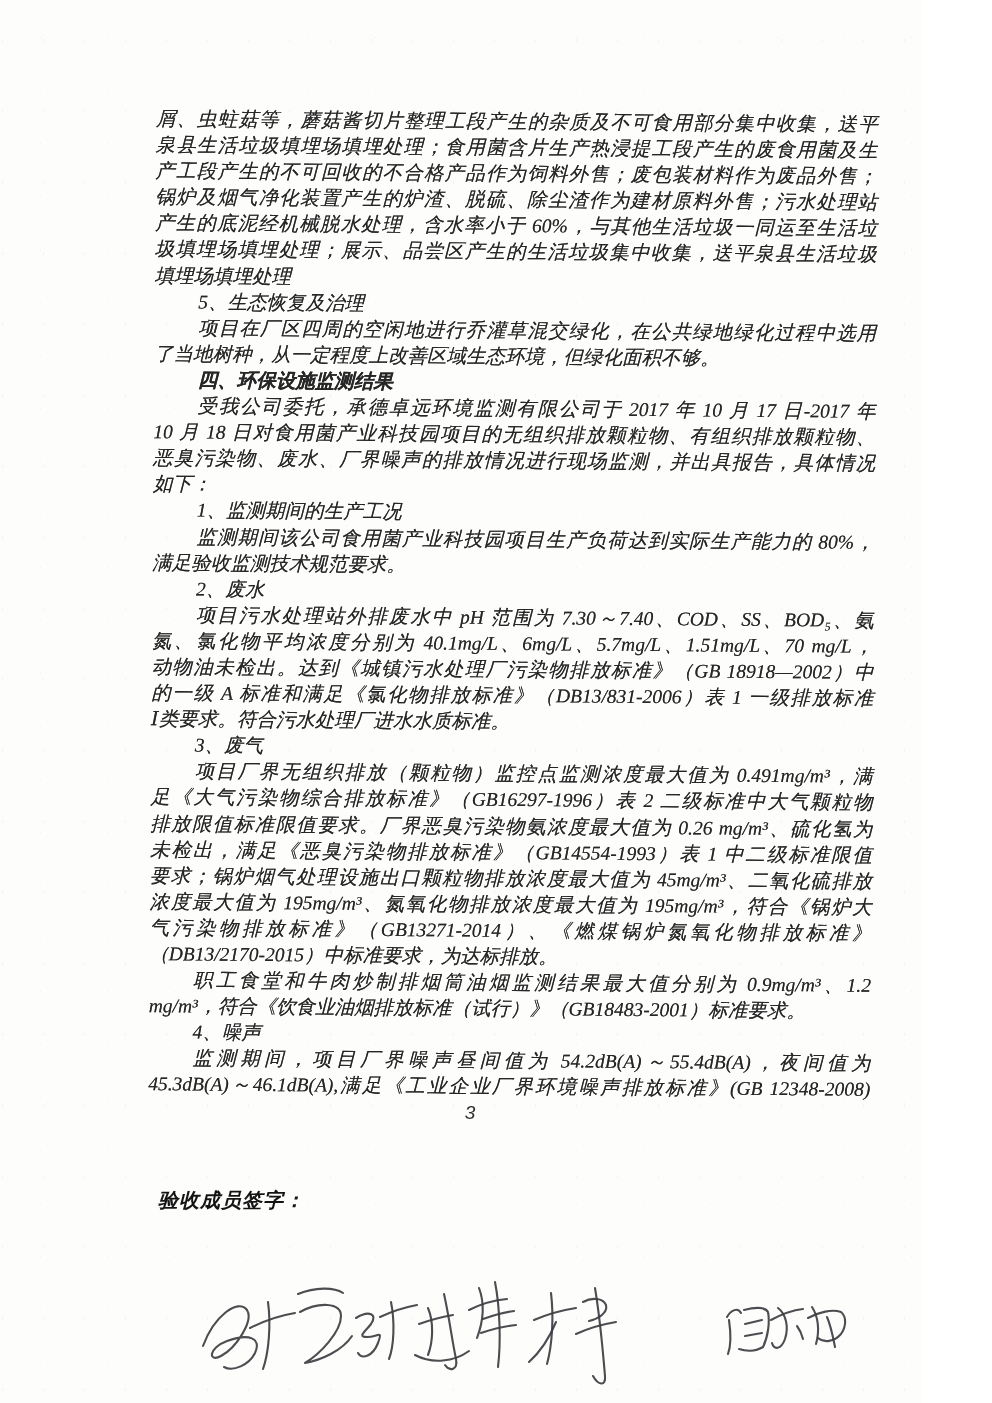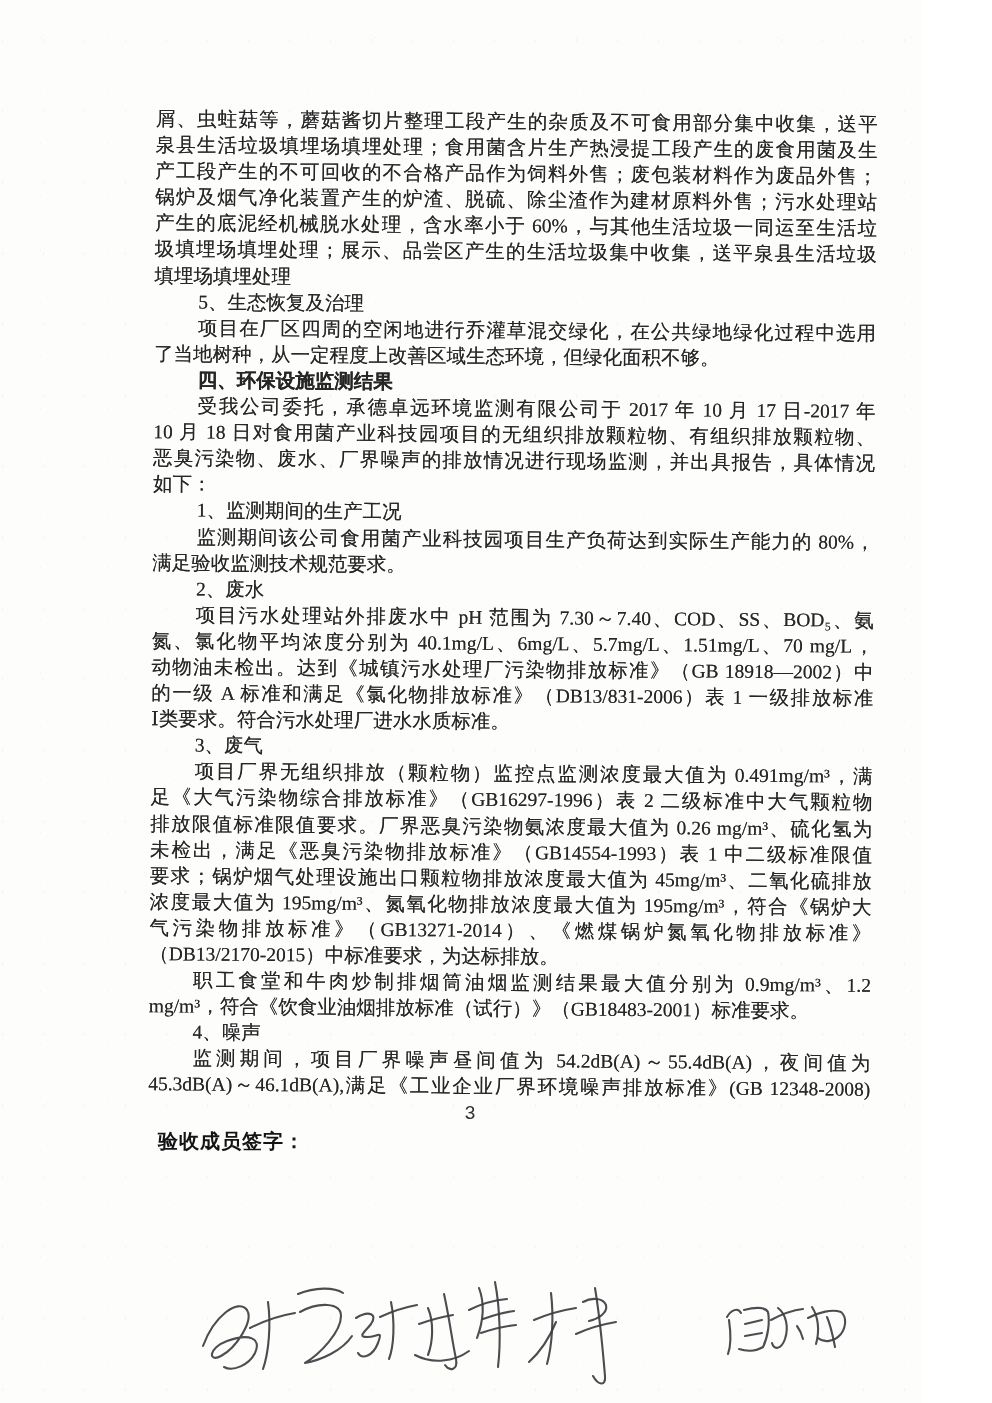--- a/index.html
+++ b/index.html
@@ -2,20 +2,21 @@
 <html><head>
 <meta charset="utf-8">
 <style>
   html,body{margin:0;padding:0;background:#ffffff;}
   .page{
     position:relative;
     width:922px;height:1403px;
     background:#fdfdfc;
     overflow:hidden;
     font-family:"Liberation Serif","DejaVu Serif",serif;
+    font-style:italic;
   }
   
   .page::before{
     content:"";position:absolute;inset:0;pointer-events:none;
     background-image:
       radial-gradient(rgba(60,60,60,.07) .6px, transparent .9px),
       radial-gradient(rgba(60,60,60,.05) .6px, transparent 1px);
     background-size:67px 53px,41px 71px;
     background-position:7px 11px,23px 5px;
   }
@@ -33,21 +34,21 @@
   .line.just{text-align-last:justify;white-space:normal;}
   .line.indent{text-indent:44px;}
   .line.bold{font-weight:700;text-shadow:0 0 .6px rgba(30,30,30,.9);}
   .page-num{
     position:absolute;top:1102px;left:0;width:100%;
     text-align:center;padding-left:18px;box-sizing:border-box;
     font-family:"Liberation Sans","DejaVu Sans",sans-serif;
     font-size:19px;color:#2e2e2e;
   }
   .sign-label{
-    position:absolute;top:1128px;left:158px;
+    position:absolute;top:1187px;left:158px;
     font-family:"Liberation Sans","DejaVu Sans",sans-serif;
     font-weight:700;font-size:20px;color:#141414;
     letter-spacing:1px;
   }
   .sig-svg{position:absolute;top:1260px;left:0;}
   .sig-svg path{fill:none;stroke:#3e3e42;stroke-width:2.1;stroke-linecap:round;stroke-linejoin:round;opacity:.92;}
 </style>
 </head>
 <body>
 

